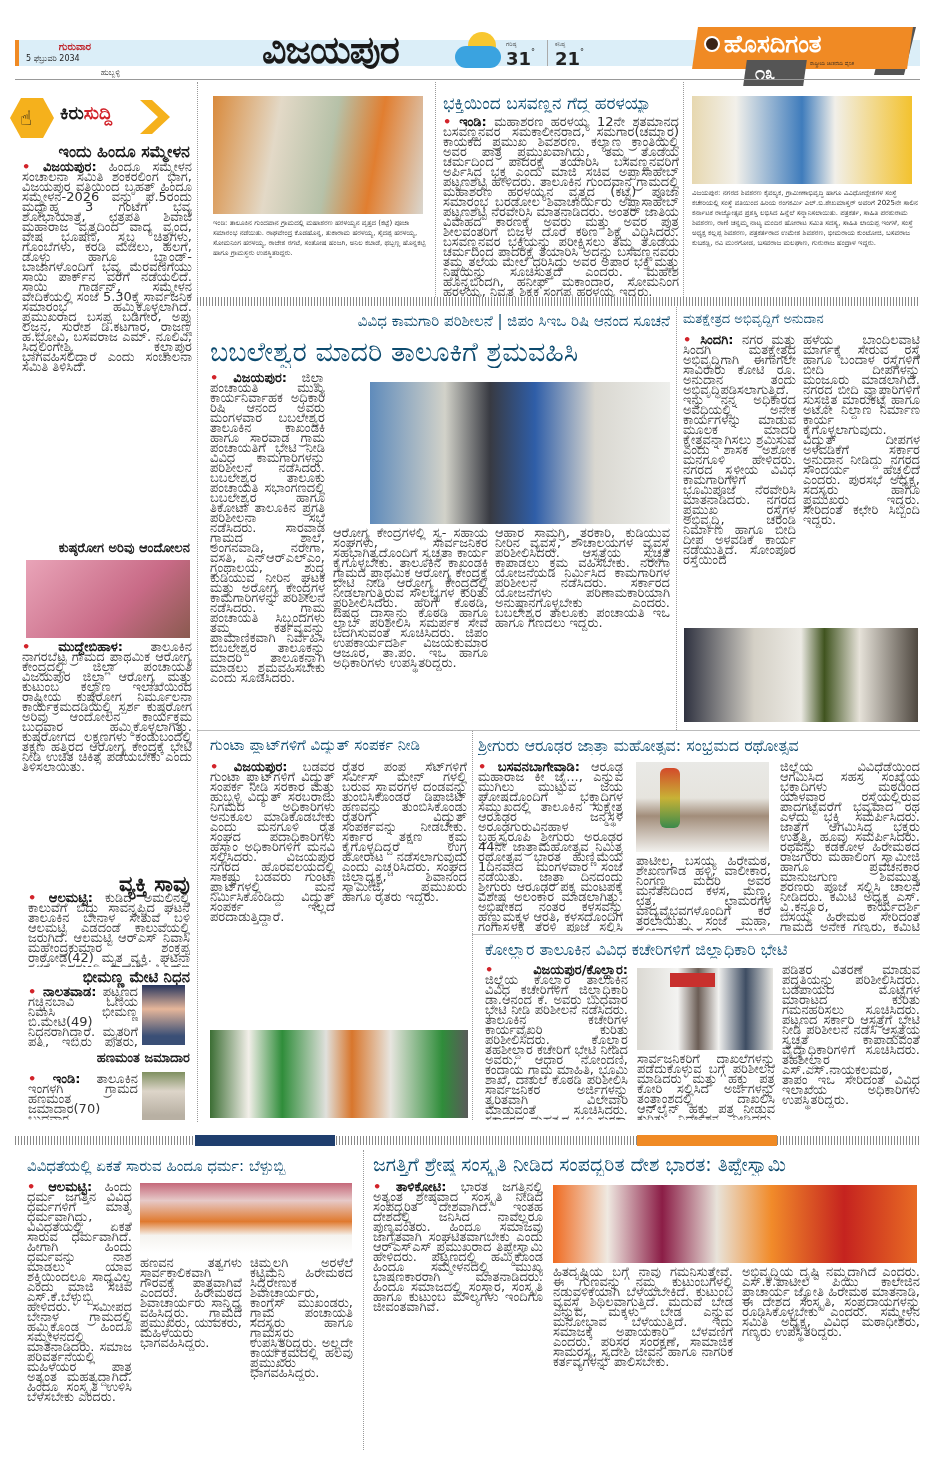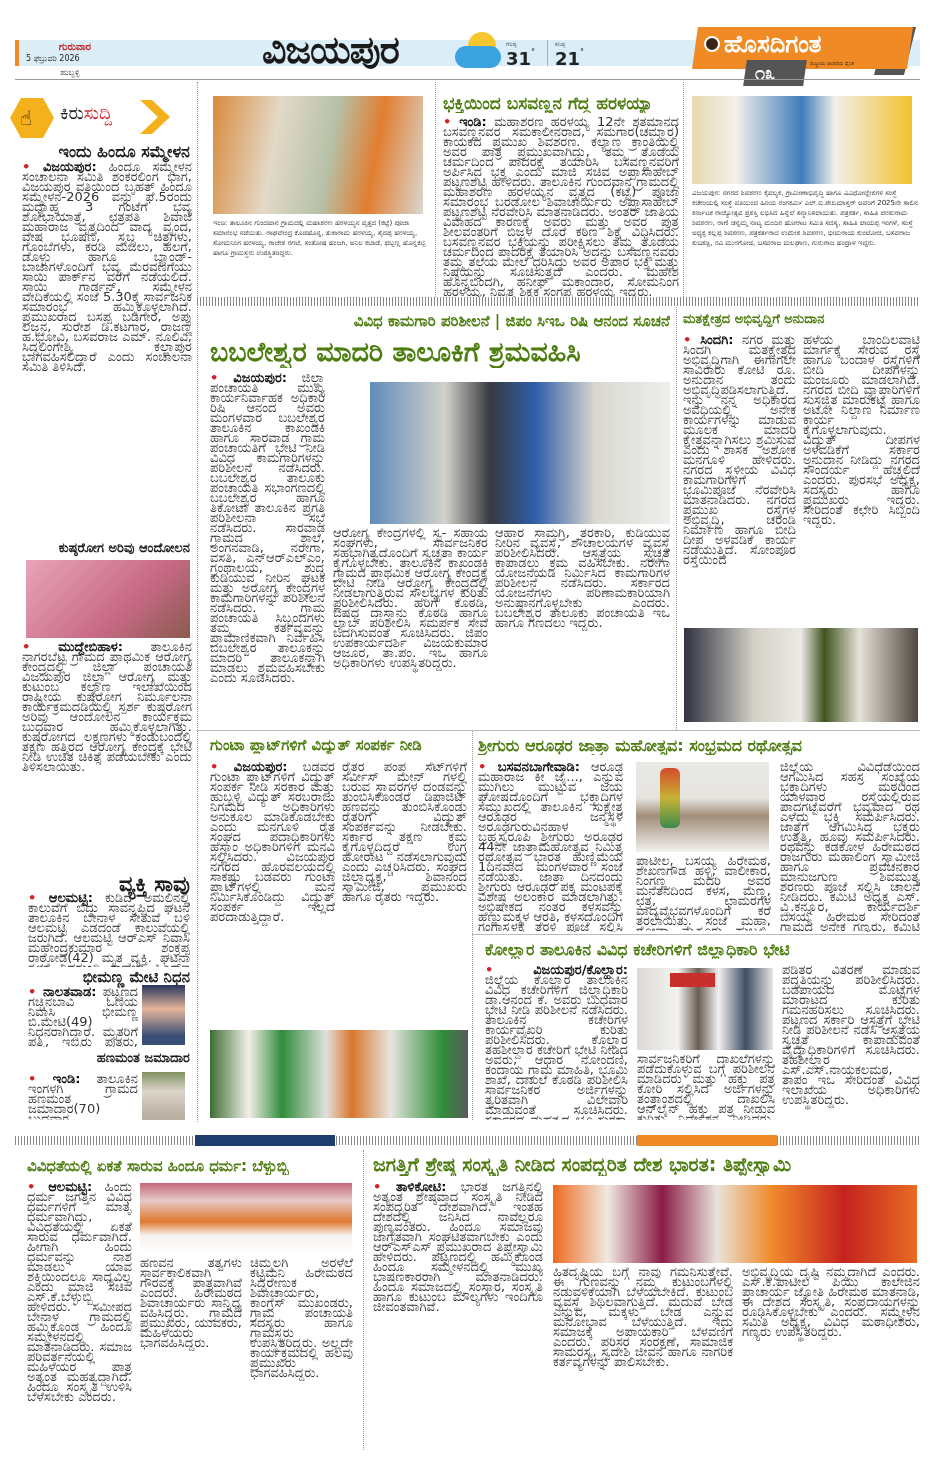--- a/index.html
+++ b/index.html
@@ -3,55 +3,55 @@
 <meta charset="utf-8">
 <style>
 *{box-sizing:border-box;margin:0;padding:0}
 html,body{width:945px;height:1460px;background:#fff;overflow:hidden}
 body{font-family:"DejaVu Sans",sans-serif;color:#222;position:relative}
 .abs{position:absolute}
 .hdr-band{left:15px;top:40px;width:905px;height:26px;background:#dbeef8}
 .hdr-orange{left:15px;top:40px;width:4px;height:26px;background:#f08a24}
 .dayname{left:30px;top:41px;width:90px;text-align:center;color:#c0262d;font-size:10px;font-weight:bold}
 .date{left:26px;top:54px;width:110px;text-align:left;font-size:8px;color:#222}
-.city{left:20px;top:68px;width:100px;text-align:center;font-size:8px;color:#222}
+.city{left:20px;top:68px;width:100px;text-align:right;font-size:8px;color:#222}
 .masthead{left:262px;top:28px;font-size:38px;font-weight:900;color:#1a1a1a;letter-spacing:-1px;font-family:"DejaVu Sans",sans-serif}
 .weather-sun{left:468px;top:32px;width:28px;height:28px;border-radius:50%;background:#f8c730}
 .weather-cloud{left:455px;top:46px;width:46px;height:22px;border-radius:12px;background:#3aa3e0}
 .temp-lbl{font-size:6px;color:#444}
 .temp-val{font-size:18px;font-weight:bold;color:#222}
 .brand-box{left:695px;top:27px;width:215px;height:42px;background:#f08a24;transform:skewX(-8deg)}
 .brand-dark{left:745px;top:60px;width:60px;height:26px;background:#555;transform:skewX(-8deg)}
 .brand-text{left:712px;top:30px;font-size:24px;font-weight:900;color:#fff}
 .brand-tag{left:810px;top:60px;font-size:5px;color:#222}
 .page-no{left:755px;top:62px;font-size:18px;font-weight:bold;color:#fff}
 .logo-circle{left:704px;top:36px;width:16px;height:16px;border-radius:50%;background:#3b2416;border:2px solid #fff}
 .hr{height:1px;background:#999}
 .vr{width:0;border-left:1px dotted #999}
-.headline{font-weight:700;color:#4d7c0f;white-space:nowrap;overflow:hidden}
+.headline{font-weight:400;color:#0c4a6e;white-space:nowrap;overflow:hidden}
 .body-text{font-size:13px;line-height:10px;color:#333;text-align:justify;overflow:hidden}
 .body-text .dateline{font-weight:bold;color:#111}
 .body-text .bullet{color:#d2232a;font-weight:bold}
 .photo{background:linear-gradient(135deg,#c6b9a6,#8e7d69);overflow:hidden}
 .caption{font-size:7px;line-height:10px;color:#222;overflow:hidden}
 .stripe{height:9px;background:repeating-linear-gradient(90deg,#888 0 1px,#fff 1px 3px)}
 .kiru-hex{left:10px;top:98px;width:44px;height:40px;background:#f5b11c;clip-path:polygon(25% 0,75% 0,100% 50%,75% 100%,25% 100%,0 50%)}
 .kiru-chev{left:140px;top:100px;width:30px;height:34px;background:#f5b11c;clip-path:polygon(0 0,40% 0,100% 50%,40% 100%,0 100%,60% 50%)}
-.kiru-title{left:60px;top:102px;font-size:18px;font-weight:400}
+.kiru-title{left:60px;top:102px;font-size:18px;font-weight:700}
 .kiru-title .k1{color:#1a1a1a}
 .kiru-title .k2{color:#d2232a}
 .sub-head{font-weight:900;color:#1a1a1a;text-align:right;white-space:nowrap}
 </style>
 </head>
 <body>
 
 <div class="abs hdr-band"></div>
 <div class="abs hdr-orange"></div>
 <div class="abs dayname">ಗುರುವಾರ</div>
-<div class="abs date">5 ಫೆಬ್ರುವರಿ 2026</div>
+<div class="abs date">5 ಫೆಬ್ರುವರಿ 2034</div>
 <div class="abs city">ಹುಬ್ಬಳ್ಳಿ</div>
 <div class="abs masthead">ವಿಜಯಪುರ</div>
 <div class="abs weather-sun"></div>
 <div class="abs weather-cloud"></div>
 <div class="abs" style="left:506px;top:40px">
   <div class="temp-lbl">ಗರಿಷ್ಠ</div>
   <span class="temp-val">31</span><span style="font-size:8px;vertical-align:top">°</span>
 </div>
 <div class="abs" style="left:547px;top:40px;height:26px;border-left:1px solid #aaa"></div>
 <div class="abs" style="left:555px;top:40px">

